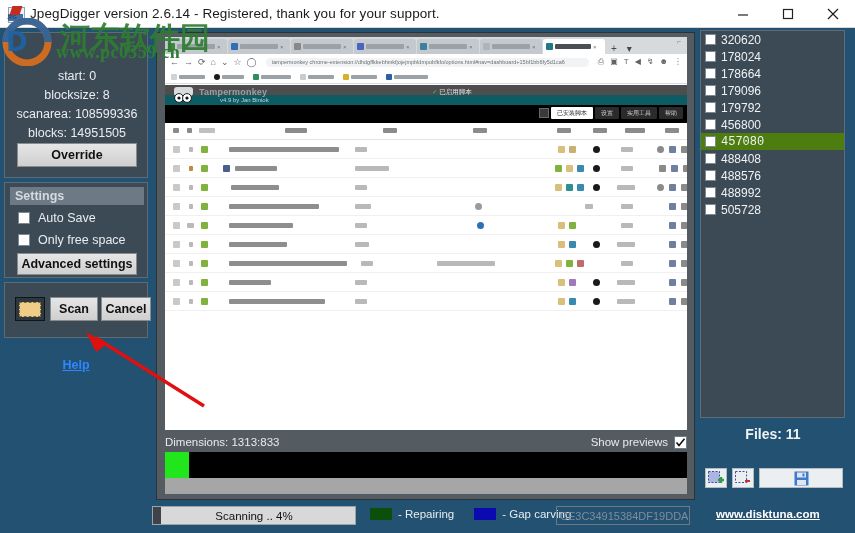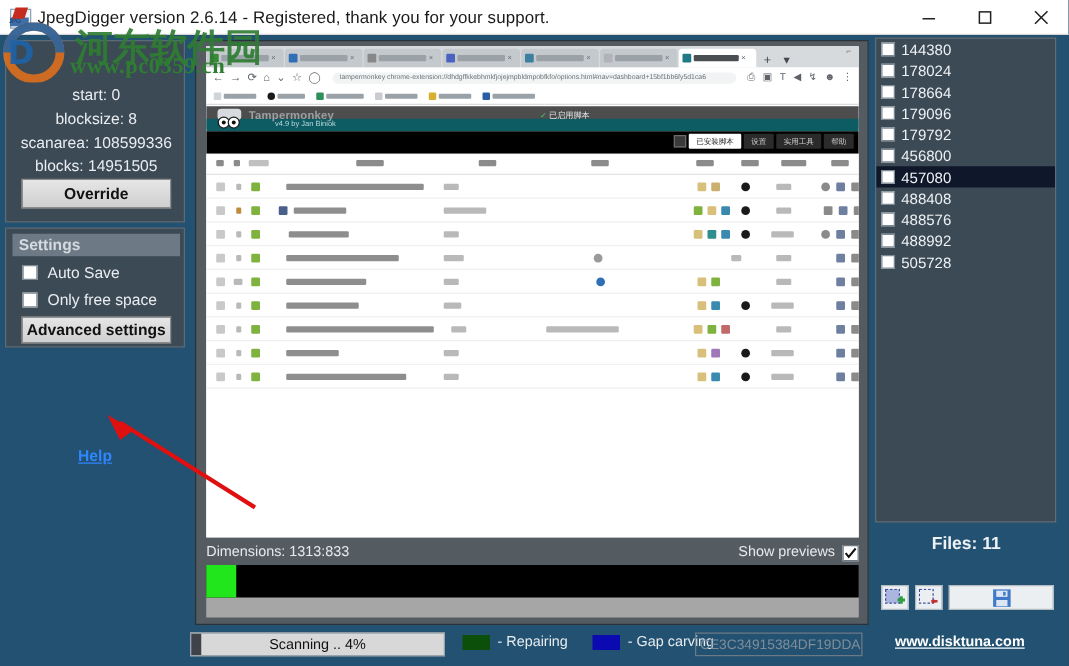--- a/index.html
+++ b/index.html
@@ -185,21 +185,21 @@
   .grad{width:56px;height:11px;background:linear-gradient(to right,#000000,#0b5f08,#22e61c);}
   .encsw{width:13px;height:11px;background:#23d3e0;}
 
   
   .rightpanel{position:absolute;left:699px;top:28px;width:148px;height:472px;}
   .filelist{
     position:absolute;left:1px;top:2px;width:145px;height:388px;
     background:#3c4a55;border:1px solid #5f6d79;box-sizing:border-box;overflow:hidden;
   }
   .frow{height:17px;display:flex;align-items:center;gap:5px;padding-left:4px;box-sizing:border-box;}
-  .frow.sel{background:#0f172a;}
+  .frow.sel{background:#4d7c0f;font-family:Liberation Mono, monospace;}
   .fcb{width:11px;height:11px;background:#ffffff;border:1px solid #7d8992;box-sizing:border-box;flex:0 0 auto;}
   .frow span{font-size:12px;color:#eef2f5;}
   .files-count{
     position:absolute;left:0;top:398px;width:148px;text-align:center;
     font-size:14px;color:#eef2f5;font-weight:bold;
   }
   .r-actions{position:absolute;left:6px;top:440px;display:flex;gap:5px;align-items:center;}
   .ibtn{width:22px;height:20px;background:#eceff1;border:1px solid #b4bcc2;display:flex;align-items:center;justify-content:center;box-sizing:border-box;}
   .savebtn{width:84px;height:20px;background:#eceff1;border:1px solid #b4bcc2;display:flex;align-items:center;justify-content:center;box-sizing:border-box;}
 
@@ -287,20 +287,27 @@
         <span class="cbox"></span>
         <span>Auto Save</span>
       </div>
       <div class="cbrow cb2">
         <span class="cbox"></span>
         <span>Only free space</span>
       </div>
       <div class="btn btn-adv">Advanced settings</div>
     </div>
 
+    <div class="lc-group g-actions">
+      <div class="act-thumb">
+          <span class="inner"></span>
+        </div>
+      <div class="btn btn-scan">Scan</div>
+      <div class="btn btn-cancel">Cancel</div>
+    </div>
 
     <div class="help-link">Help</div>
   </div>
 
   <div class="ann-arrow">
     <svg width="130" height="80" viewBox="0 0 130 80">
       <line x1="124" y1="76" x2="16" y2="8" stroke="#e01010" stroke-width="3.4"></line>
       <polygon points="6,2 27,14 16,22" fill="#e01010"></polygon>
     </svg>
   </div>
@@ -581,21 +588,21 @@
       <div class="entropy-map">
         <div class="entropy-green"></div>
       </div>
     </div>
   </div>
 
   <div class="rightpanel">
     <div class="filelist">
       <div class="frow">
           <span class="fcb"></span>
-          <span>144380</span>
+          <span>320620</span>
         </div>
       <div class="frow">
           <span class="fcb"></span>
           <span>178024</span>
         </div>
       <div class="frow">
           <span class="fcb"></span>
           <span>178664</span>
         </div>
       <div class="frow">

